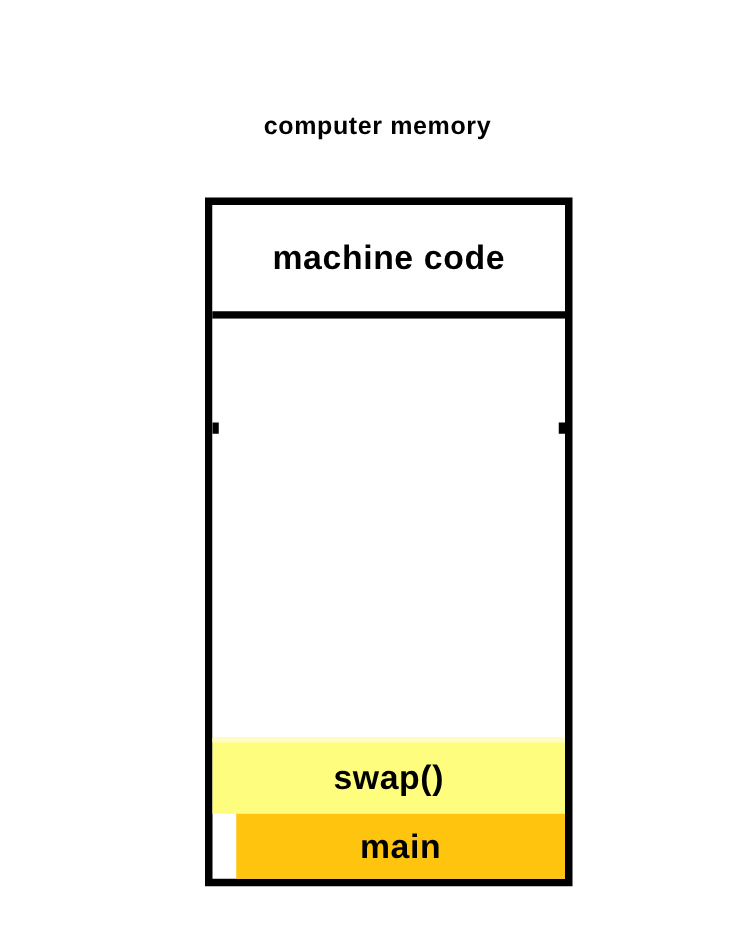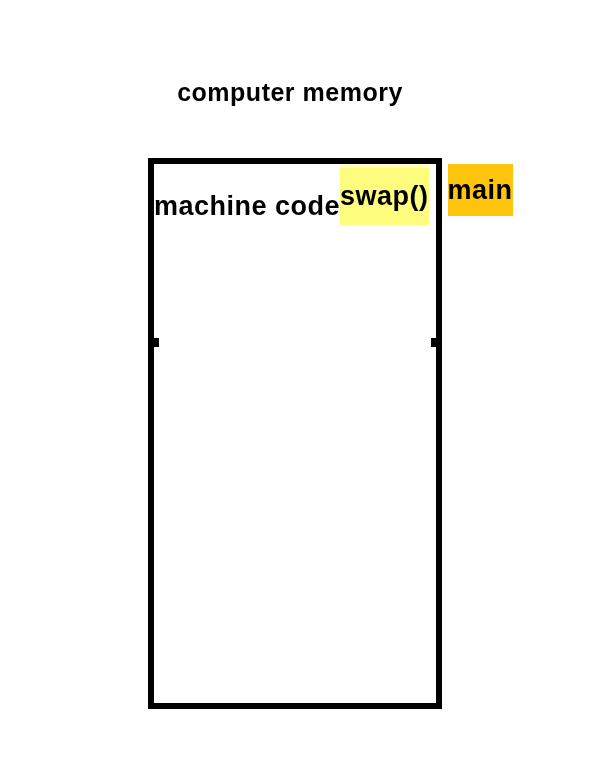--- a/index.html
+++ b/index.html
@@ -12,37 +12,37 @@
     background: #ffffff;
     position: relative;
     overflow: hidden;
     font-family: "Liberation Sans", sans-serif;
   }
   .title {
     position: absolute;
     left: 0;
     top: 78px;
     width: 580px;
-    margin: 0;
+    margin: 12px;
     text-align: center;
-    font-size: 25px;
+    font-size: 20px;
     font-weight: 700;
     letter-spacing: 0.5px;
     color: #000000;
   }
   .memory-box {
     position: absolute;
-    left: 148px;
+    left: 164px;
     top: 158px;
     width: 294px;
     height: 551px;
     box-sizing: border-box;
     border: 6px solid #000000;
     display: flex;
-    flex-direction: row;
+    flex-direction: column;
   }
   .section {
     display: flex;
     align-items: center;
     justify-content: center;
     flex: none;
   }
   .section-machine-code { height: 85px; }
   .separator {
     height: 6px;

